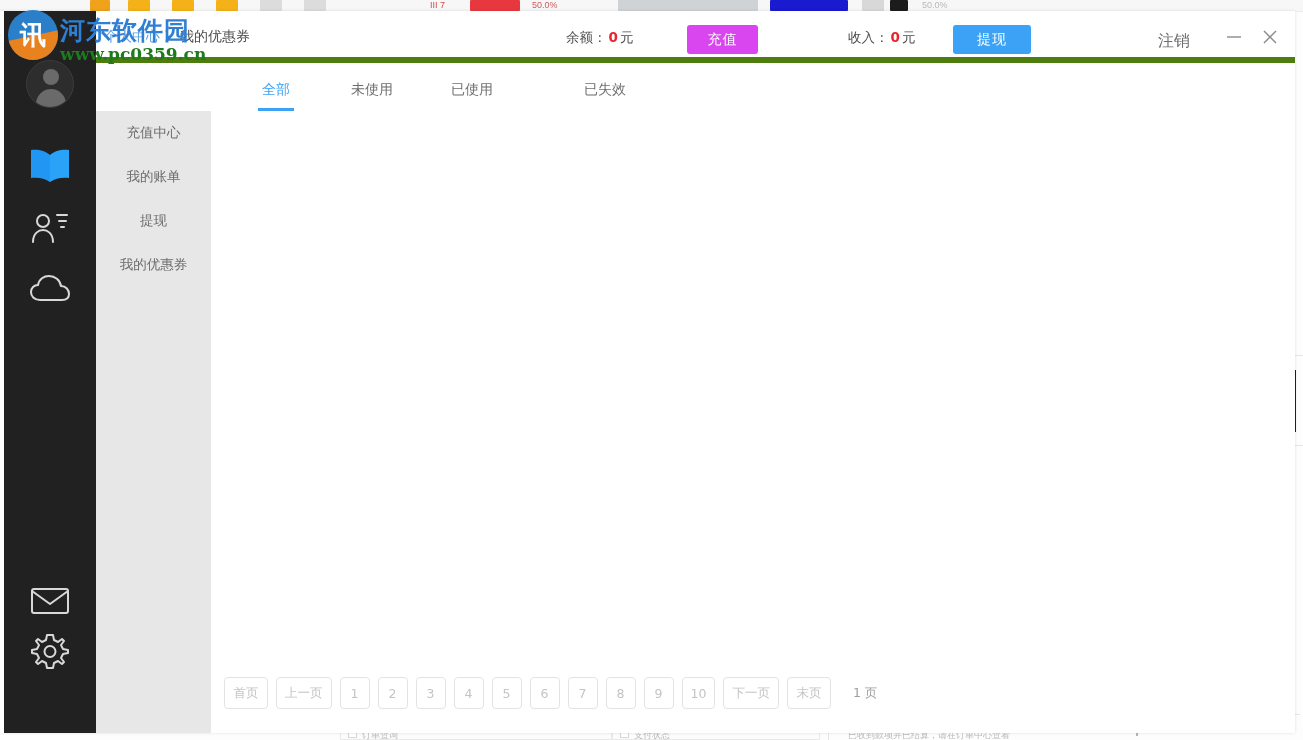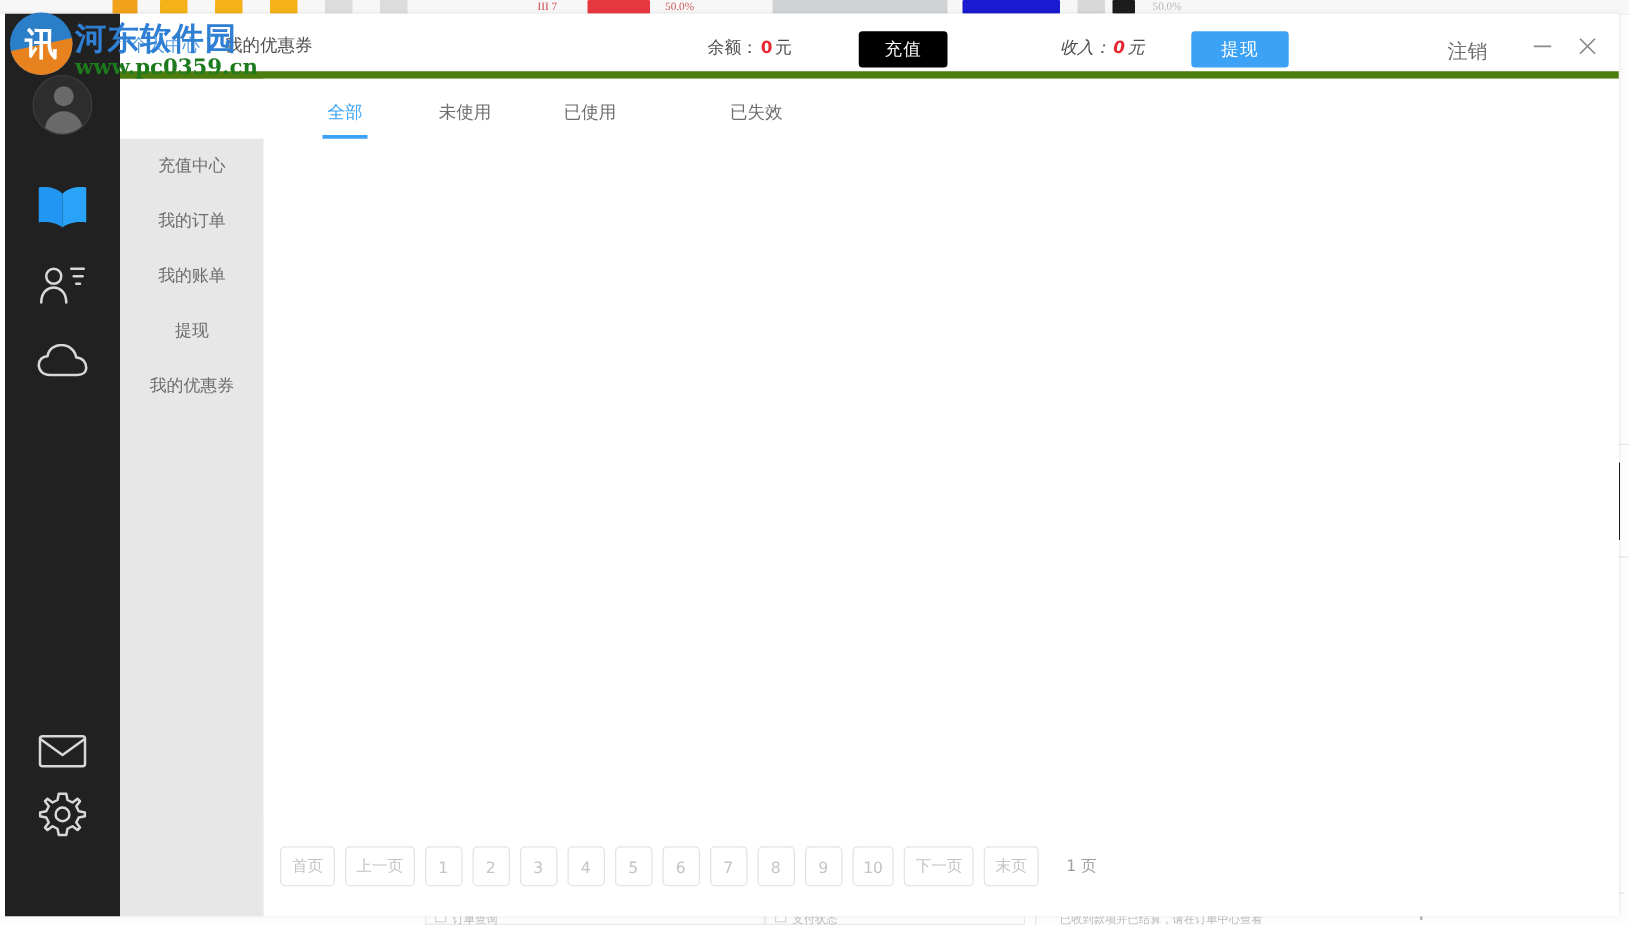--- a/index.html
+++ b/index.html
@@ -20,21 +20,21 @@
     top: 0; left: 0; right: 0; height: 12px;
     background: #f7f7f7;
     border-bottom: 1px solid #ededed;
   }
   .bg-chip { position: absolute; top: 0px; height: 11px; border-radius: 1px; }
   .bg-text {
     position: absolute;
     font-size: 9px;
     color: #b9b9b9;
     white-space: nowrap;
-    font-family: Liberation Serif, serif;
+    font-family: Liberation Sans, sans-serif;
   }
   .bg-line {
     position: absolute;
     background: #e6e6e6;
   }
   .bg-box {
     position: absolute;
     border: 1px solid #e9e9e9;
     background: #fcfcfc;
   }
@@ -104,32 +104,32 @@
   #breadcrumb .crumb-sep { color: #9ab9d6; margin: 0 3px; }
 
   .money-group {
     position: absolute; top: 18px;
     font-size: 13.5px; color: #4d4d4d;
     white-space: nowrap;
     margin-left: 40px;
   }
   .money-group .amount { color: #e8262f; font-weight: 600; margin: 0 2px; }
   #balance-group { left: 430px; }
-  #income-group  { left: 712px; font-style: italic; }
+  #income-group  { left: 712px; }
 
   .pill-btn {
     position: absolute; top: 14px;
     height: 29px;
     border: none; border-radius: 3px;
     font-size: 14px; color: #ffffff;
     cursor: pointer;
     font-family: "DejaVu Sans", "Liberation Sans", sans-serif;
     letter-spacing: 1px;
   }
-  #recharge-button { left: 591px; width: 71px; background: #000000; font-family: Liberation Mono, monospace; }
+  #recharge-button { left: 591px; width: 71px; background: #d946ef; font-family: Liberation Mono, monospace; }
   #withdraw-button { left: 857px; width: 78px; background: #3ba2f5; }
 
   #logout-link {
     position: absolute; left: 1062px; top: 20px;
     font-size: 16px; color: #6d6d6d;
     cursor: pointer;
   }
   .win-btn {
     position: absolute; top: 12px;
     width: 28px; height: 28px;
@@ -385,21 +385,20 @@
       <svg width="18" height="18" viewBox="0 0 18 18" stroke="#8a8a8a" stroke-width="1.4">
         <line x1="3" y1="3" x2="15" y2="15"></line>
         <line x1="15" y1="3" x2="3" y2="15"></line>
       </svg>
     </div>
   </div>
 
 
   <div id="side-nav">
     <div class="nav-item">充值中心</div>
-    <div class="nav-item">我的订单</div>
     <div class="nav-item">我的账单</div>
     <div class="nav-item">提现</div>
     <div class="nav-item active">我的优惠券</div>
   </div>
 
   <div id="content">
 
     <div id="tab-bar">
       <div class="tab active" id="tab-0">全部</div>
       <div class="tab" id="tab-1">未使用</div>

